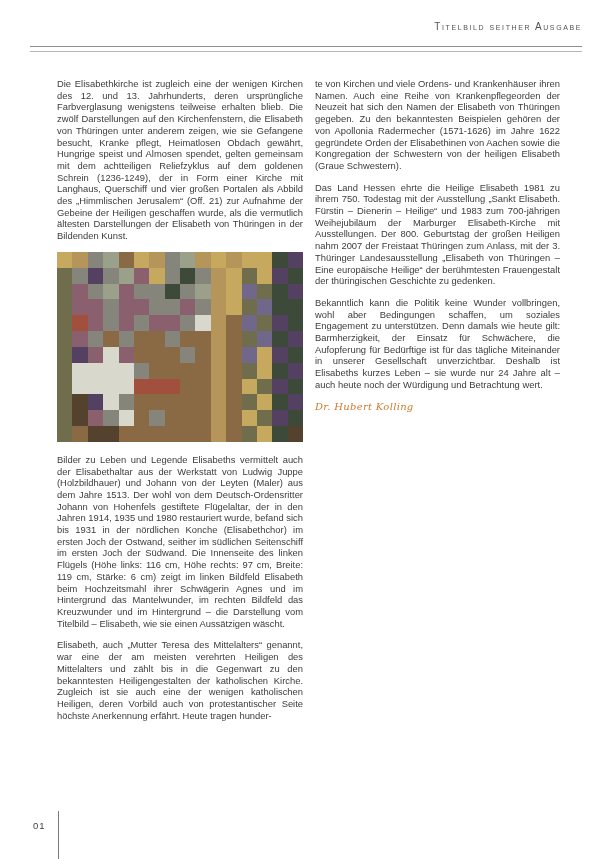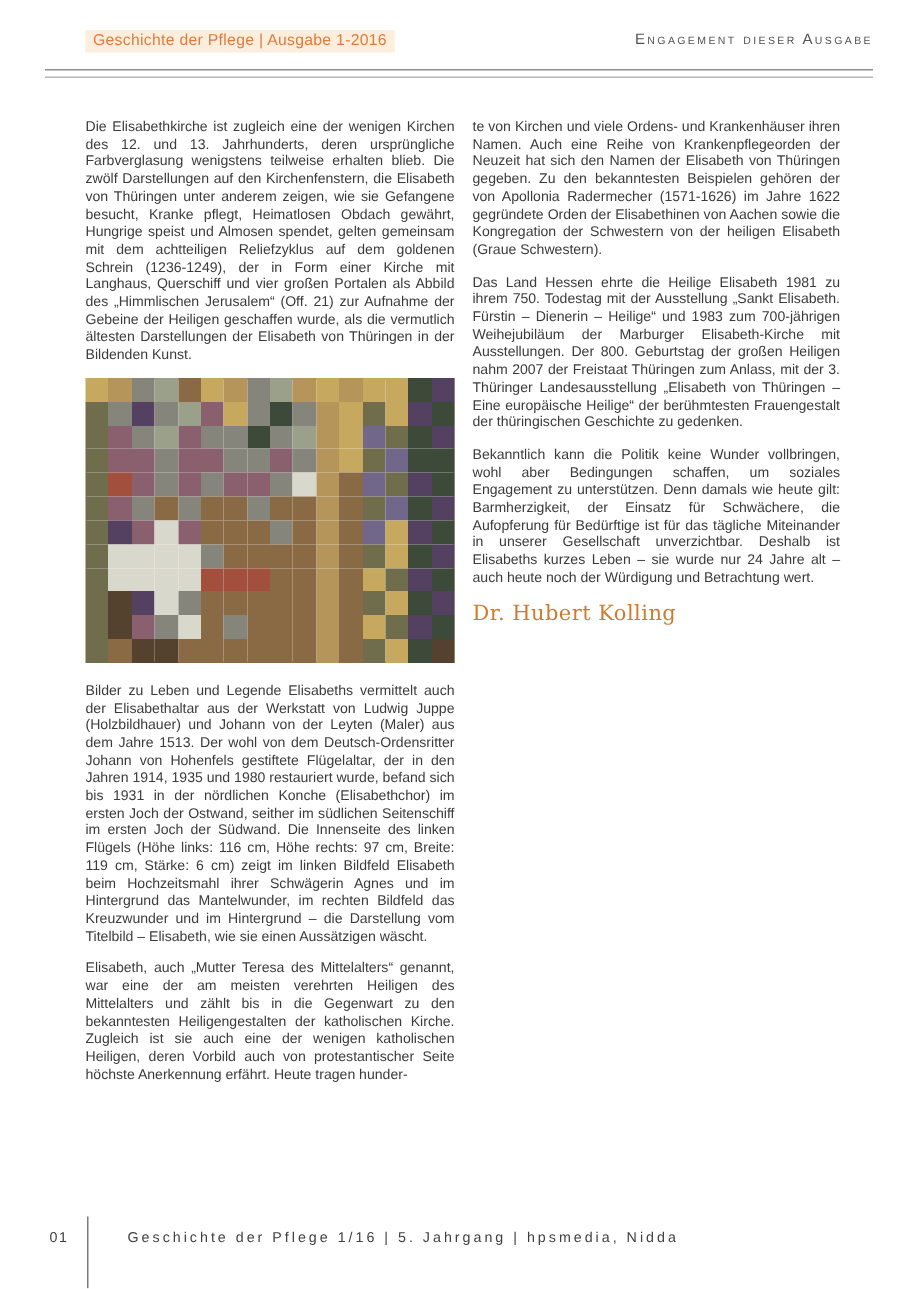--- a/index.html
+++ b/index.html
@@ -55,21 +55,22 @@
   .caption{
     margin-top:4px;
     font-size:8.4px;line-height:10.8px;
     font-style:italic;
     color:#ed9a55;
   }
   
   .signature{
     margin-top:2px;
     font-family:"DejaVu Serif", serif;
-    font-size:14px;
+    font-style:italic;
+    font-size:10px;
     color:#d07a2e;
     letter-spacing:.3px;
   }
   
   .footer{position:absolute;left:0;right:0;top:815px;height:44px;}
   .page-num{
     position:absolute;left:33px;top:5px;
     font-size:9.5px;letter-spacing:1px;color:#3f3f3f;
   }
   .footer-vline{
@@ -80,22 +81,21 @@
     position:absolute;left:85px;top:5px;
     font-size:9.5px;letter-spacing:2px;color:#3f3f3f;
   }
 </style>
 </head>
 <body>
 
 <div class="page">
 
   <div class="header">
-    <span class="journal-title">Geschichte der Pflege | Ausgabe 1-2016</span>
-    <span class="section-title">Engagement dieser Ausgabe</span>
+    <span class="section-title">Titelbild seither Ausgabe</span>
   </div>
   <div class="rule"></div>
 
   <div class="columns">
 
     <section class="col">
       <p class="body-text">Die Elisabethkirche ist zugleich eine der wenigen Kirchen des 12. und 13. Jahrhunderts, deren ursprüngliche Farbverglasung wenigstens teilweise erhalten blieb. Die zwölf Darstellungen auf den Kirchenfenstern, die Elisabeth von Thüringen unter anderem zeigen, wie sie Gefangene besucht, Kranke pflegt, Heimatlosen Obdach gewährt, Hungrige speist und Almosen spendet, gelten gemeinsam mit dem achtteiligen Reliefzyklus auf dem goldenen Schrein (1236-1249), der in Form einer Kirche mit Langhaus, Querschiff und vier großen Portalen als Abbild des „Himmlischen Jerusalem“ (Off. 21) zur Aufnahme der Gebeine der Heiligen geschaffen wurde, als die vermutlich ältesten Darstellungen der Elisabeth von Thüringen in der Bildenden Kunst.</p>
       <figure>
         <div class="mosaic" id="mosaic">
             <div style="background: rgb(198, 169, 95);"></div>
@@ -305,16 +305,15 @@
           <p class="body-text">Bekanntlich kann die Politik keine Wunder vollbringen, wohl aber Bedingungen schaffen, um soziales Engagement zu unterstützen. Denn damals wie heute gilt: Barmherzigkeit, der Einsatz für Schwächere, die Aufopferung für Bedürftige ist für das tägliche Miteinander in unserer Gesellschaft unverzichtbar. Deshalb ist Elisabeths kurzes Leben – sie wurde nur 24 Jahre alt – auch heute noch der Würdigung und Betrachtung wert.</p>
         </div>
       <div class="signature">Dr. Hubert Kolling</div>
     </section>
 
   </div>
 
   <div class="footer">
     <span class="page-num">01</span>
     <span class="footer-vline"></span>
-    <span class="footer-text">Geschichte der Pflege 1/16 | 5. Jahrgang | hpsmedia, Nidda</span>
   </div>
 
 </div>
 
 </body></html>

